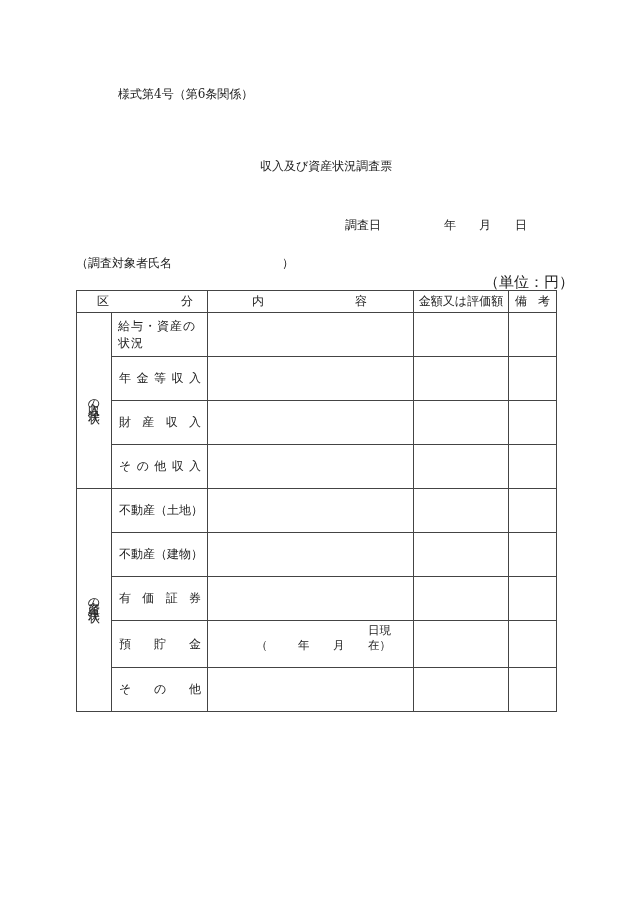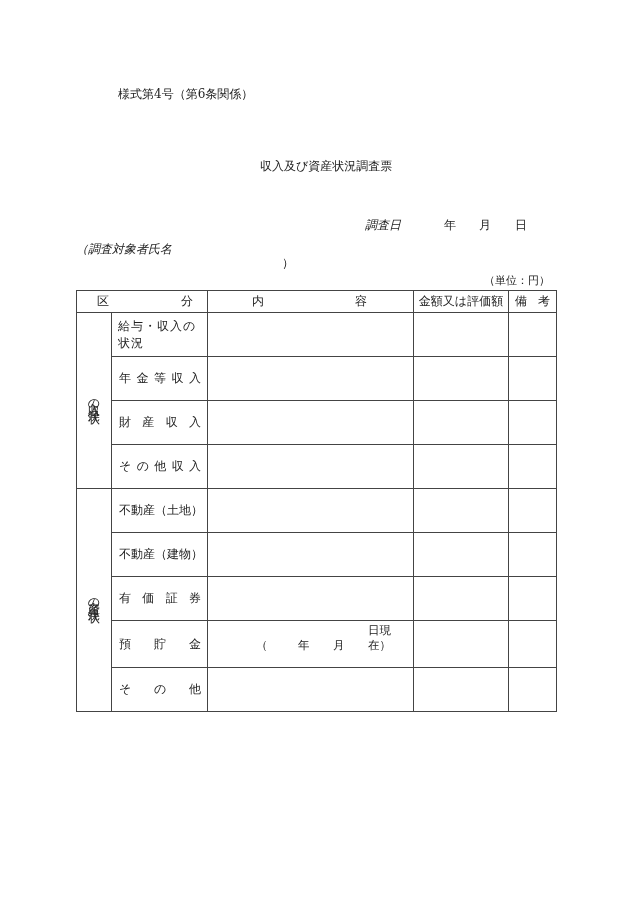--- a/index.html
+++ b/index.html
@@ -2,21 +2,21 @@
 <html><head>
 <meta charset="utf-8">
 <style>
   html, body { margin:0; padding:0; }
   body {
     width:630px; height:915px; background:#ffffff; position:relative; overflow:hidden;
     font-family:"DejaVu Serif", "Liberation Serif", serif; color:#222;
   }
   .abs { position:absolute; white-space:nowrap; }
   .t12 { font-size:12px; }
-  .t11 { font-size:11px; }
+  .t11 { font-size:15px; }
   table.form {
     position:absolute; left:76px; top:290px; width:480px;
     border-collapse:collapse; table-layout:fixed;
     font-size:12px;
   }
   table.form td, table.form th {
     border:1px solid #444; padding:0; font-weight:normal;
   }
   table.form th { height:21px; }
   table.form td.item { height:43px; }
@@ -33,28 +33,28 @@
   .deposit-note span { position:absolute; bottom:14px; font-size:11.5px; }
 </style>
 </head>
 <body>
 
 <div class="abs t12" style="left:76px; top:86px;margin-left:42px;">様式第4号（第6条関係）</div>
 
 <div class="abs t12" style="left:248px; top:158px;margin-left:12px;">収入及び資産状況調査票</div>
 
 <div>
-  <span class="abs t12" style="left:365px; top:217px;font-style:italic;">調査日</span>
+  <span class="abs t12" style="left:345px; top:217px;">調査日</span>
   <span class="abs t12" style="left:444px; top:217px;">年</span>
   <span class="abs t12" style="left:479px; top:217px;">月</span>
   <span class="abs t12" style="left:515px; top:217px;">日</span>
 </div>
 
 <div>
-  <span class="abs t12" style="left:76px; top:241px;font-style:italic;">（調査対象者氏名</span>
+  <span class="abs t12" style="left:76px; top:255px;">（調査対象者氏名</span>
   <span class="abs" style="left:165px; top:252px; width:115px; height:18px;"></span>
   <span class="abs t12" style="left:282px; top:255px;">）</span>
 </div>
 
 <div class="abs t11" style="left:484px; top:273px;">（単位：円）</div>
 
 <table class="form">
   <colgroup>
     <col style="width:35px">
     <col style="width:96px">
@@ -83,21 +83,21 @@
             <span>考</span>
           </div>
     </th>
   </tr>
 
   <tr>
     <td rowspan="4">
           <div class="vert">収入の状況</div>
         </td>
     <td class="item">
-          <div style="padding-left:6px; letter-spacing:1px;">給与・収入の状況</div>
+          <div style="padding-left:6px; letter-spacing:1px;">給与・資産の状況</div>
         </td>
     <td></td>
     <td></td>
     <td></td>
   </tr>
   <tr>
     <td class="item">
           <div class="spread">
       <span>年</span>
             <span>金</span>

